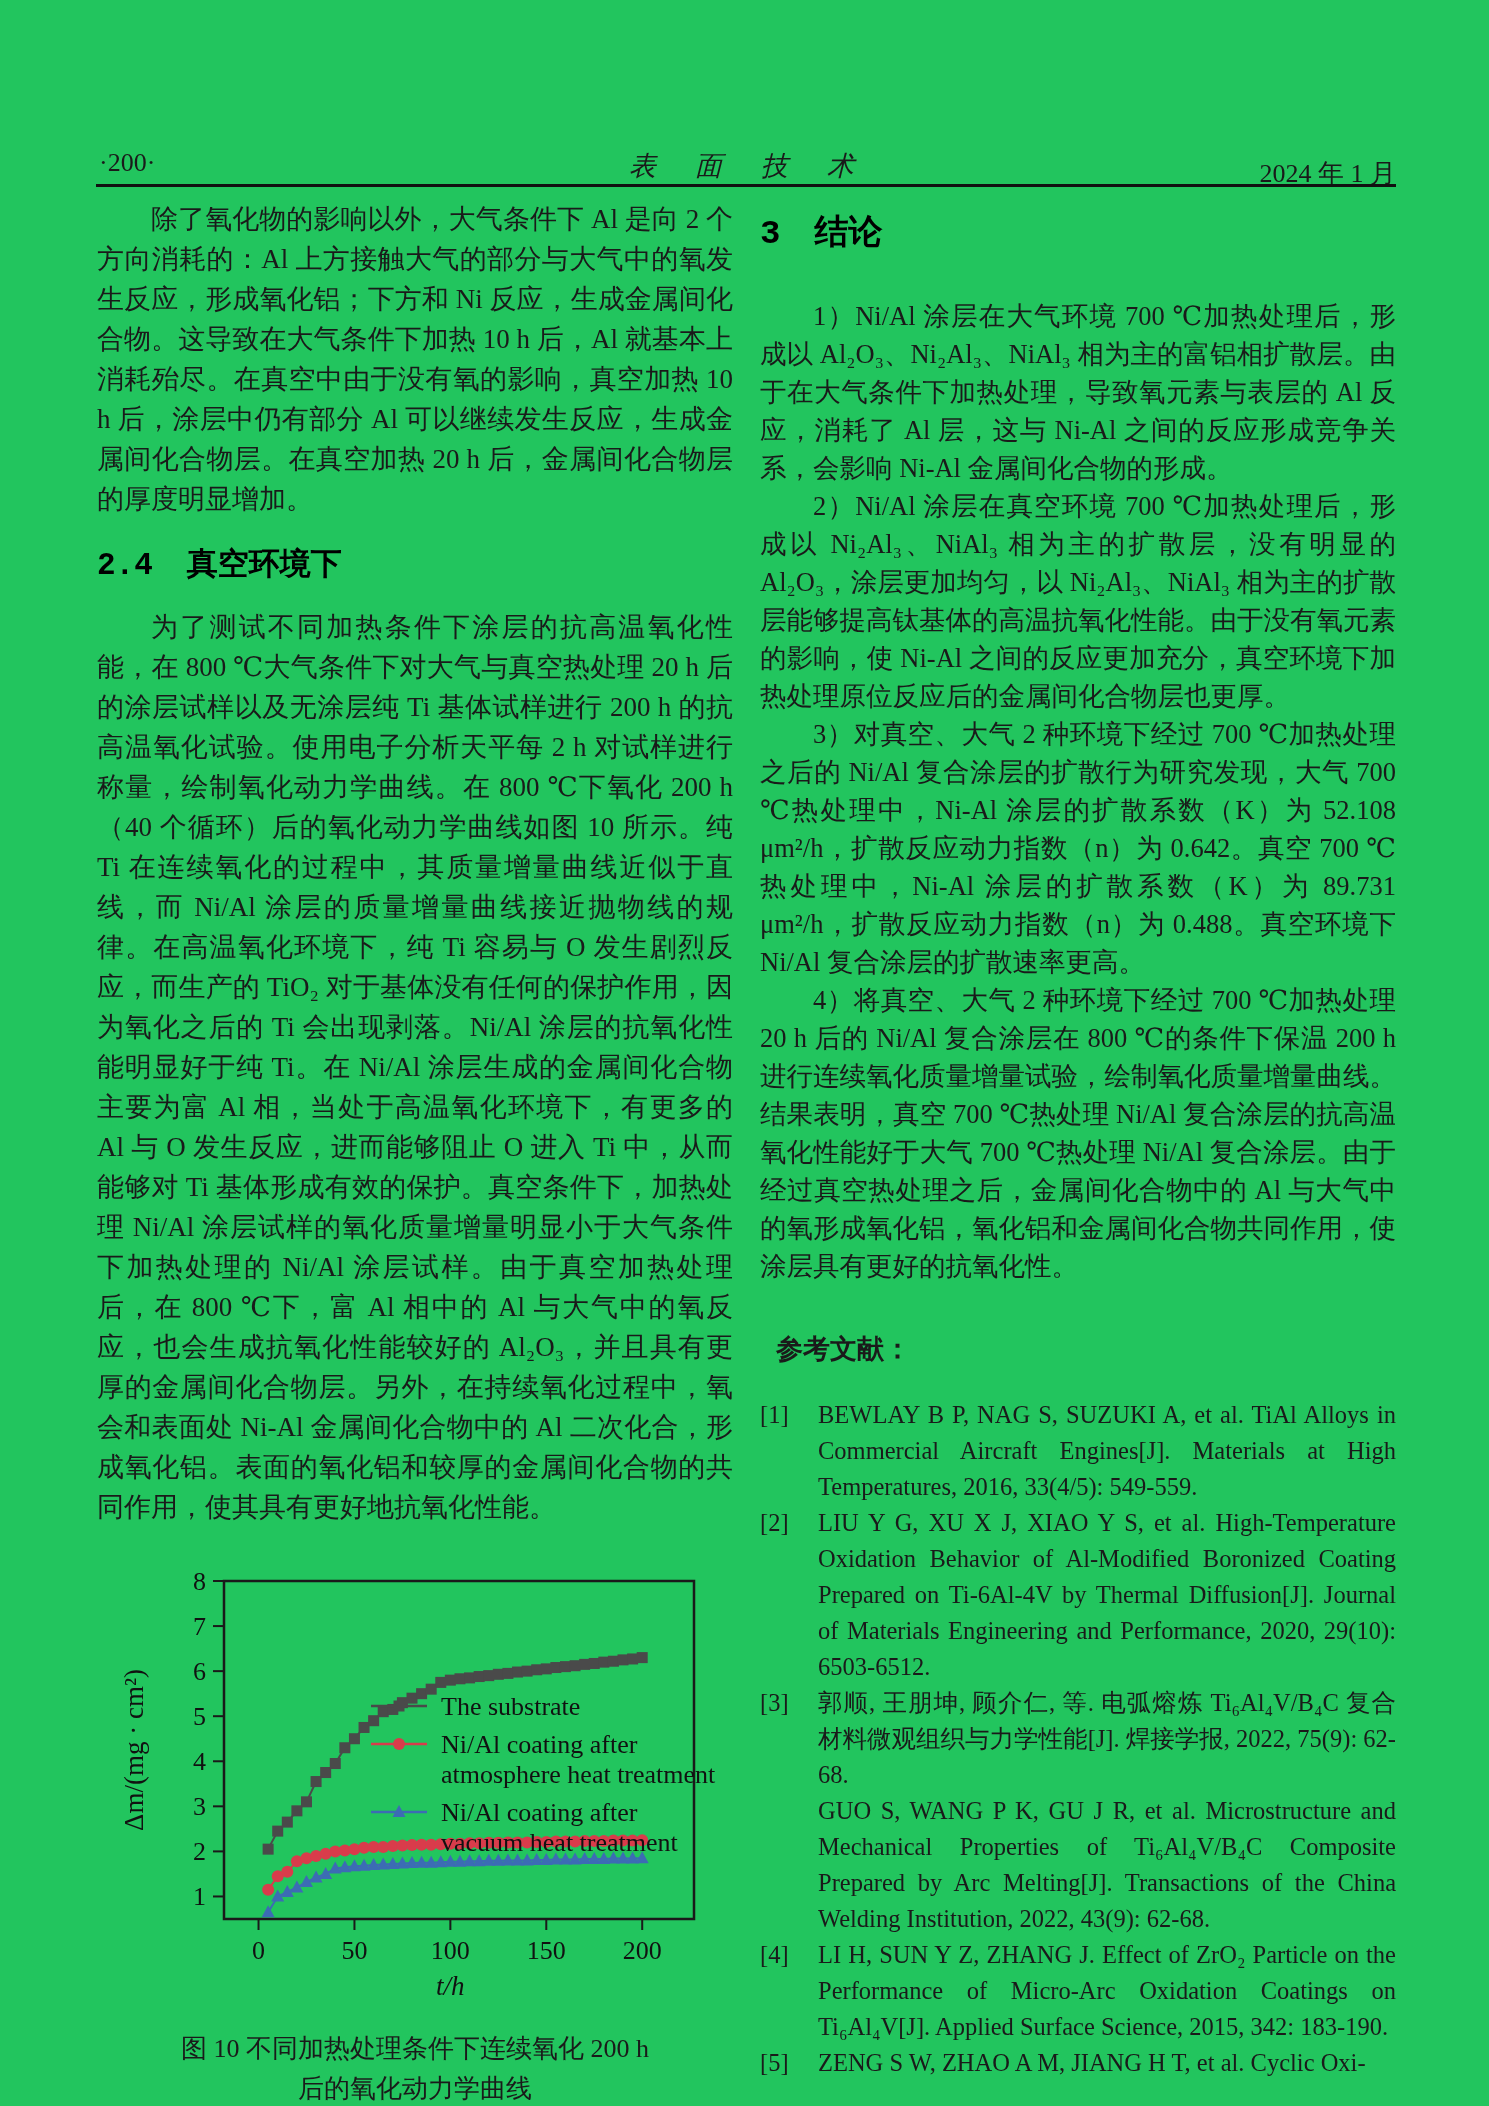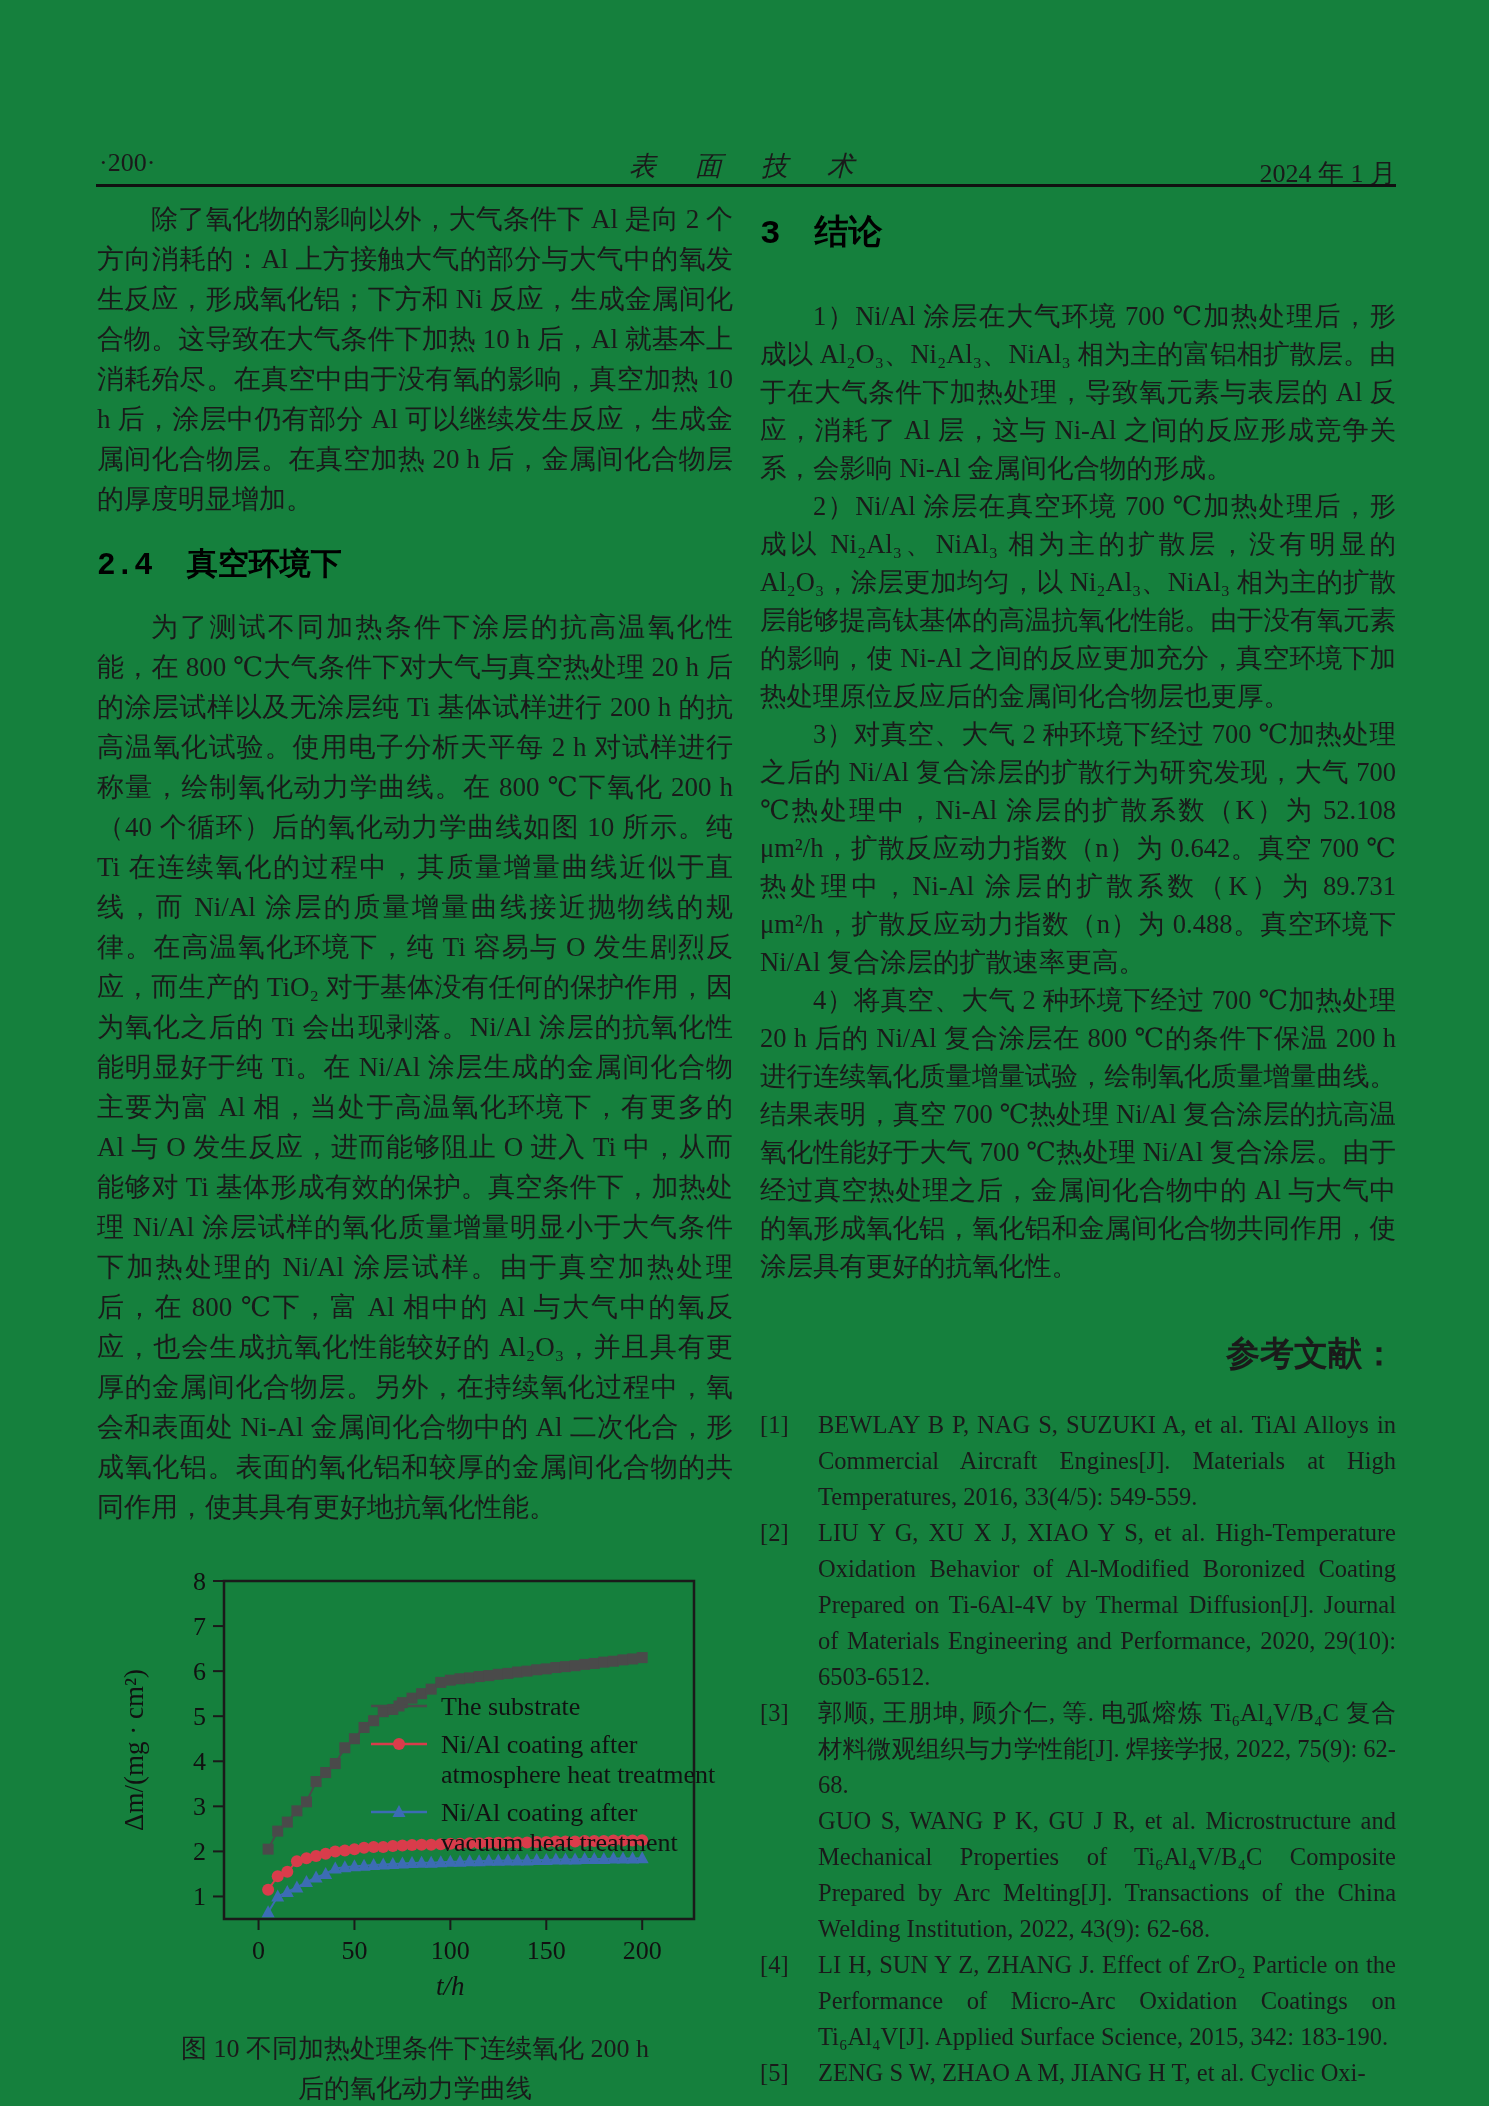--- a/index.html
+++ b/index.html
@@ -1,19 +1,19 @@
 <!DOCTYPE html>
 <html><head>
 <meta charset="utf-8">
 <style>
   * { margin:0; padding:0; box-sizing:border-box; }
   body { background:#888; }
   .page {
     position:relative; width:1489px; height:2106px; margin:0 auto;
-    background:#15803d; overflow:hidden; color:#1a1a1a;
+    background:#22c55e; overflow:hidden; color:#1a1a1a;
     font-family:"Liberation Serif","DejaVu Serif",serif;
   }
   .hdr-left  { position:absolute; top:148px; left:99px;  font-size:26px; }
   .hdr-mid   { position:absolute; top:148px; left:0; width:100%; text-align:center;
                font-size:27px; letter-spacing:6px;font-style:italic; }
   .hdr-right { position:absolute; top:156px; right:93px; font-size:26px; }
   .hdr-rule  { position:absolute; top:184px; left:96px; width:1300px; height:3px;
                background:#111; }
   .col { position:absolute; top:199px; width:636px; }
   .col-left  { left:97px; }
@@ -25,22 +25,22 @@
   }
   .sec-head-24 { font-size:31px; margin:24px 0 22px 0; }
   .sec-head-3  { font-size:34px; margin:10px 0 42px 0; }
   .sec-head .sec-no { margin-right:34px; }
   .concl-item { font-size:26.5px; line-height:38px; text-align:justify; text-indent:2em; }
   .figure-block { margin-top:42px; }
   .chart-wrap { margin-left:12px; }
   .chart-wrap svg { display:block; }
   .fig-cap-cn { font-size:26px; text-align:center; line-height:40px; margin-top:28px; }
   .fig-cap-en { font-size:26px; text-align:center; line-height:34px; margin-top:4px; }
-  .refs-head { font-size:34px; font-weight:bold;
-    font-family:"Liberation Sans","DejaVu Sans",sans-serif; margin:46px 0 30px 16px;text-align:right; }
+  .refs-head { font-size:27px; font-weight:bold;
+    font-family:"Liberation Sans","DejaVu Sans",sans-serif; margin:46px 0 30px 16px; }
   .ref-row { display:flex; font-size:24.5px; line-height:36px; }
   .ref-label { width:58px; flex:0 0 58px; }
   .ref-text { flex:1; text-align:justify; }
   .tick   { font-size:26px; font-family:"Liberation Serif","DejaVu Serif",serif; fill:#111; }
   .legend { font-size:26px; font-family:"Liberation Serif","DejaVu Serif",serif; fill:#111; }
   .axis-label { font-size:27px; font-family:"Liberation Serif","DejaVu Serif",serif; fill:#111; }
 </style>
 </head>
 <body>
 

